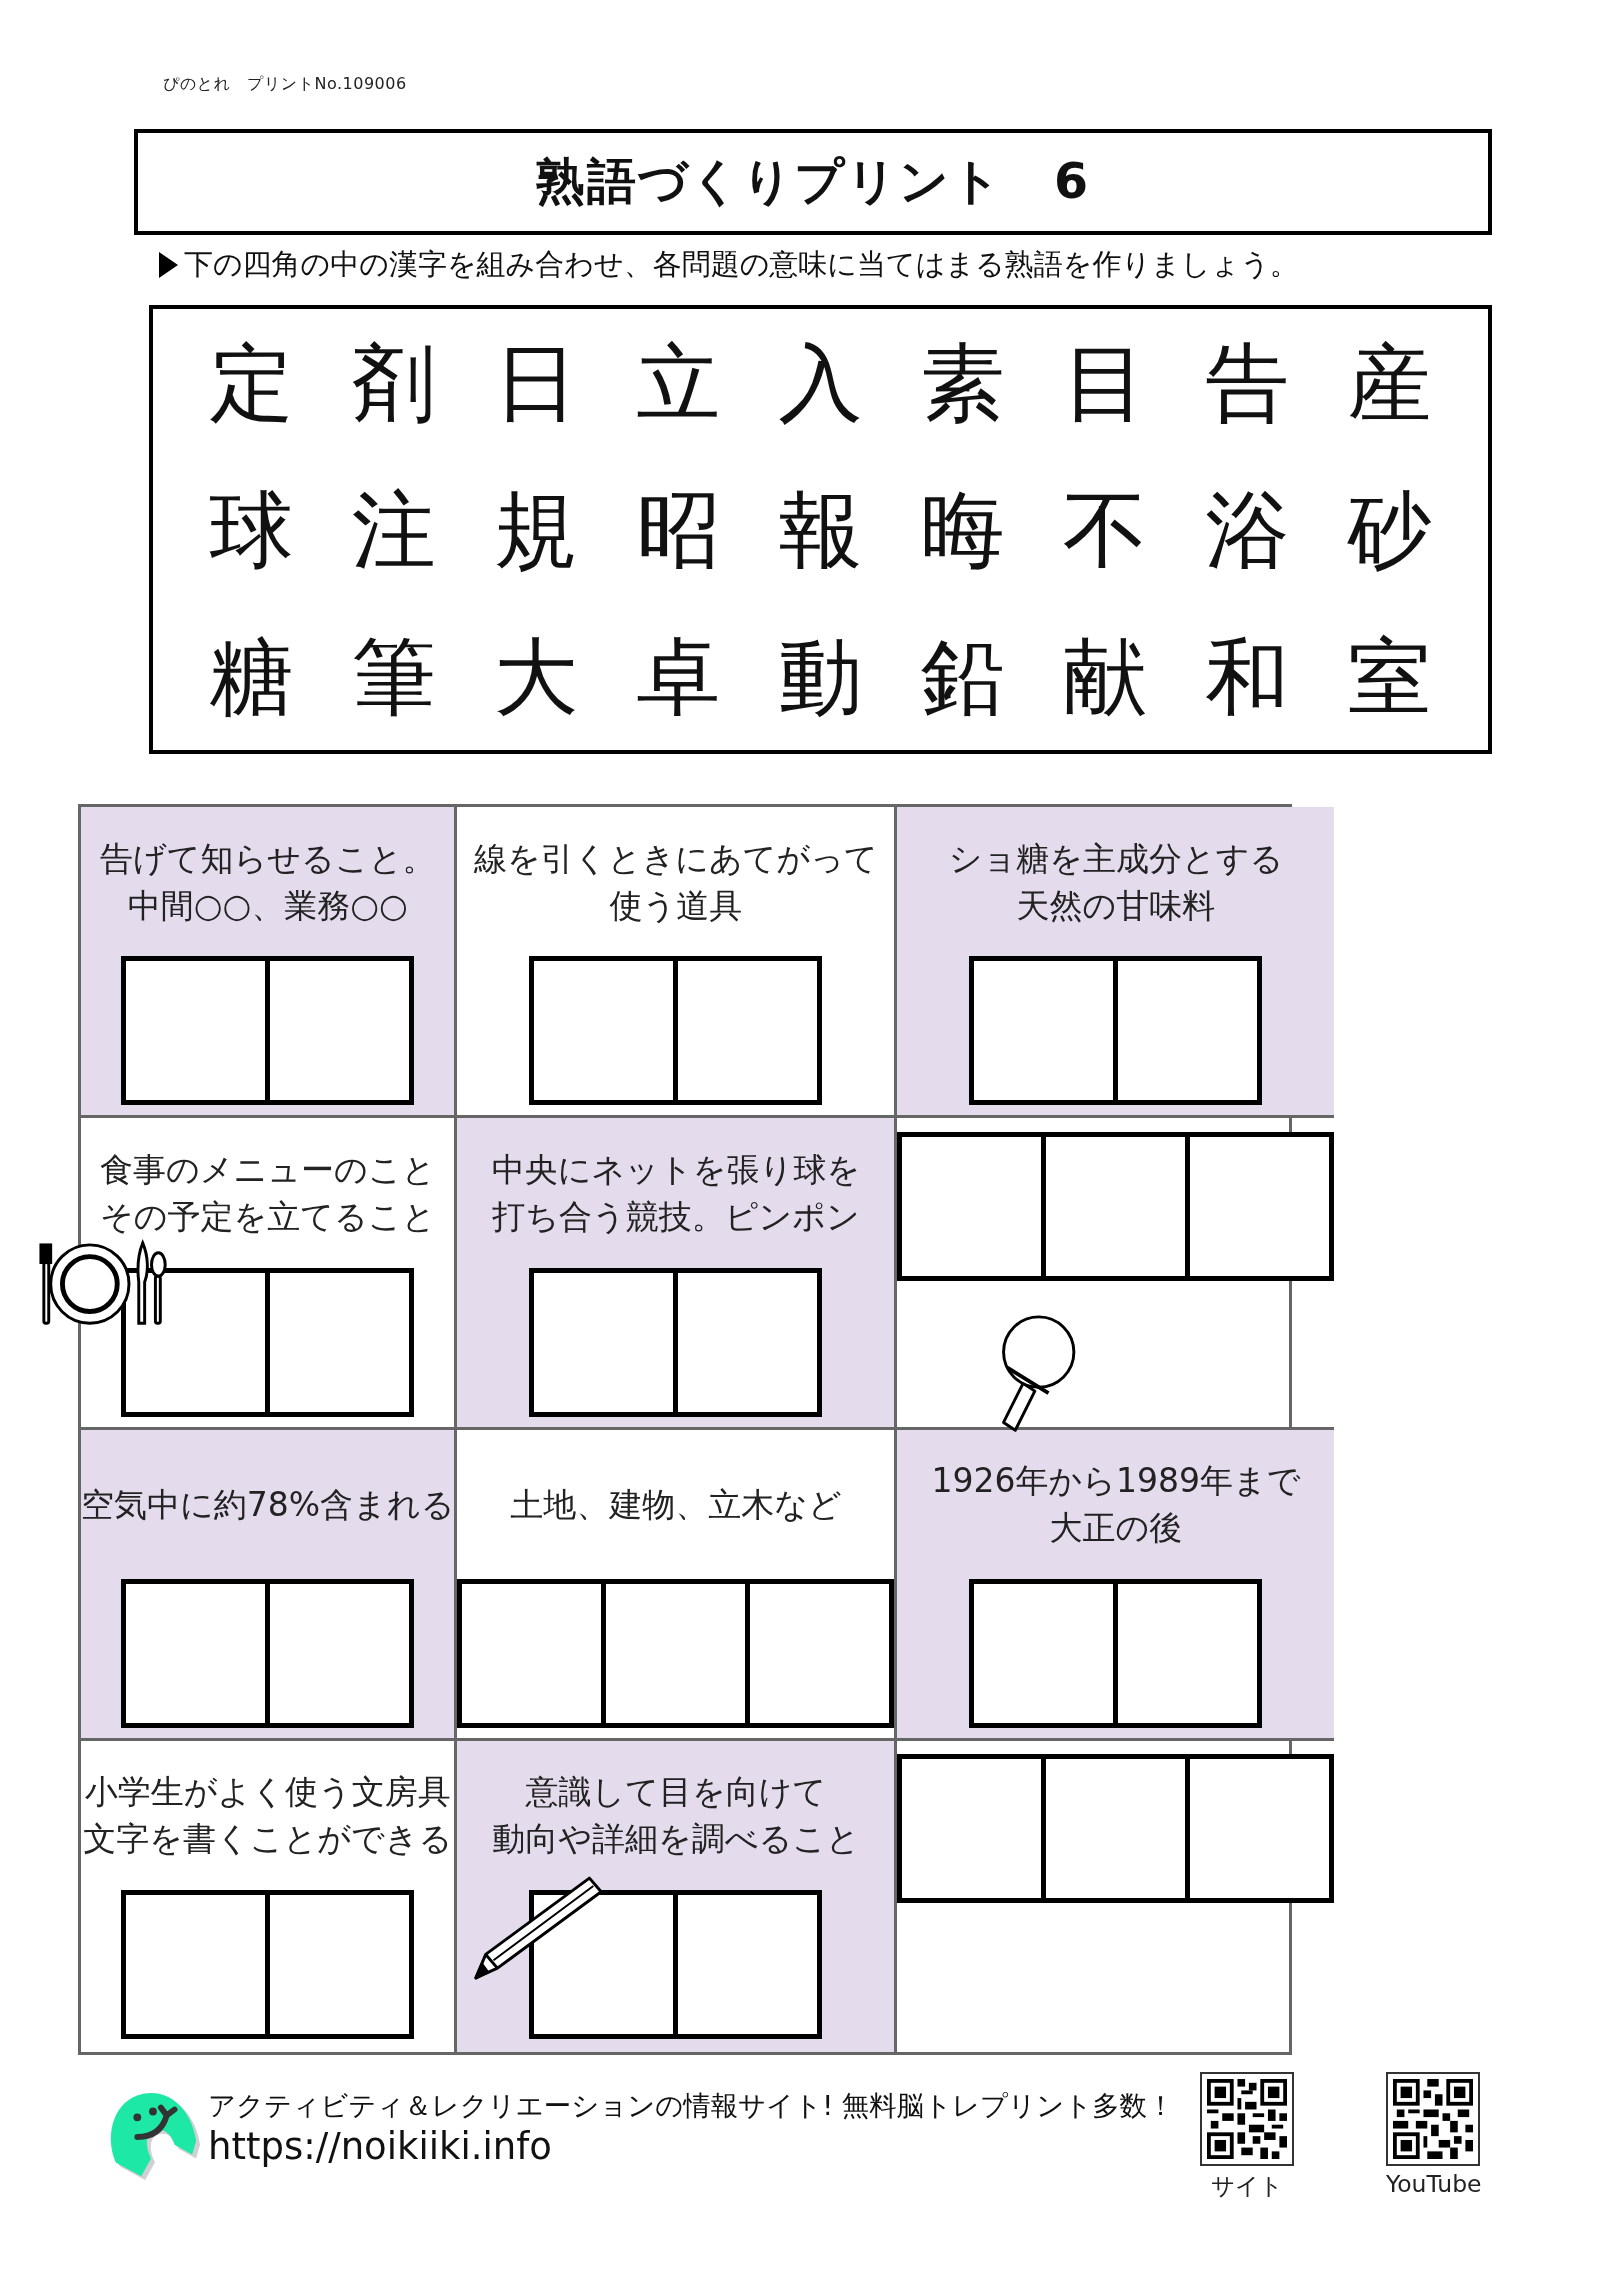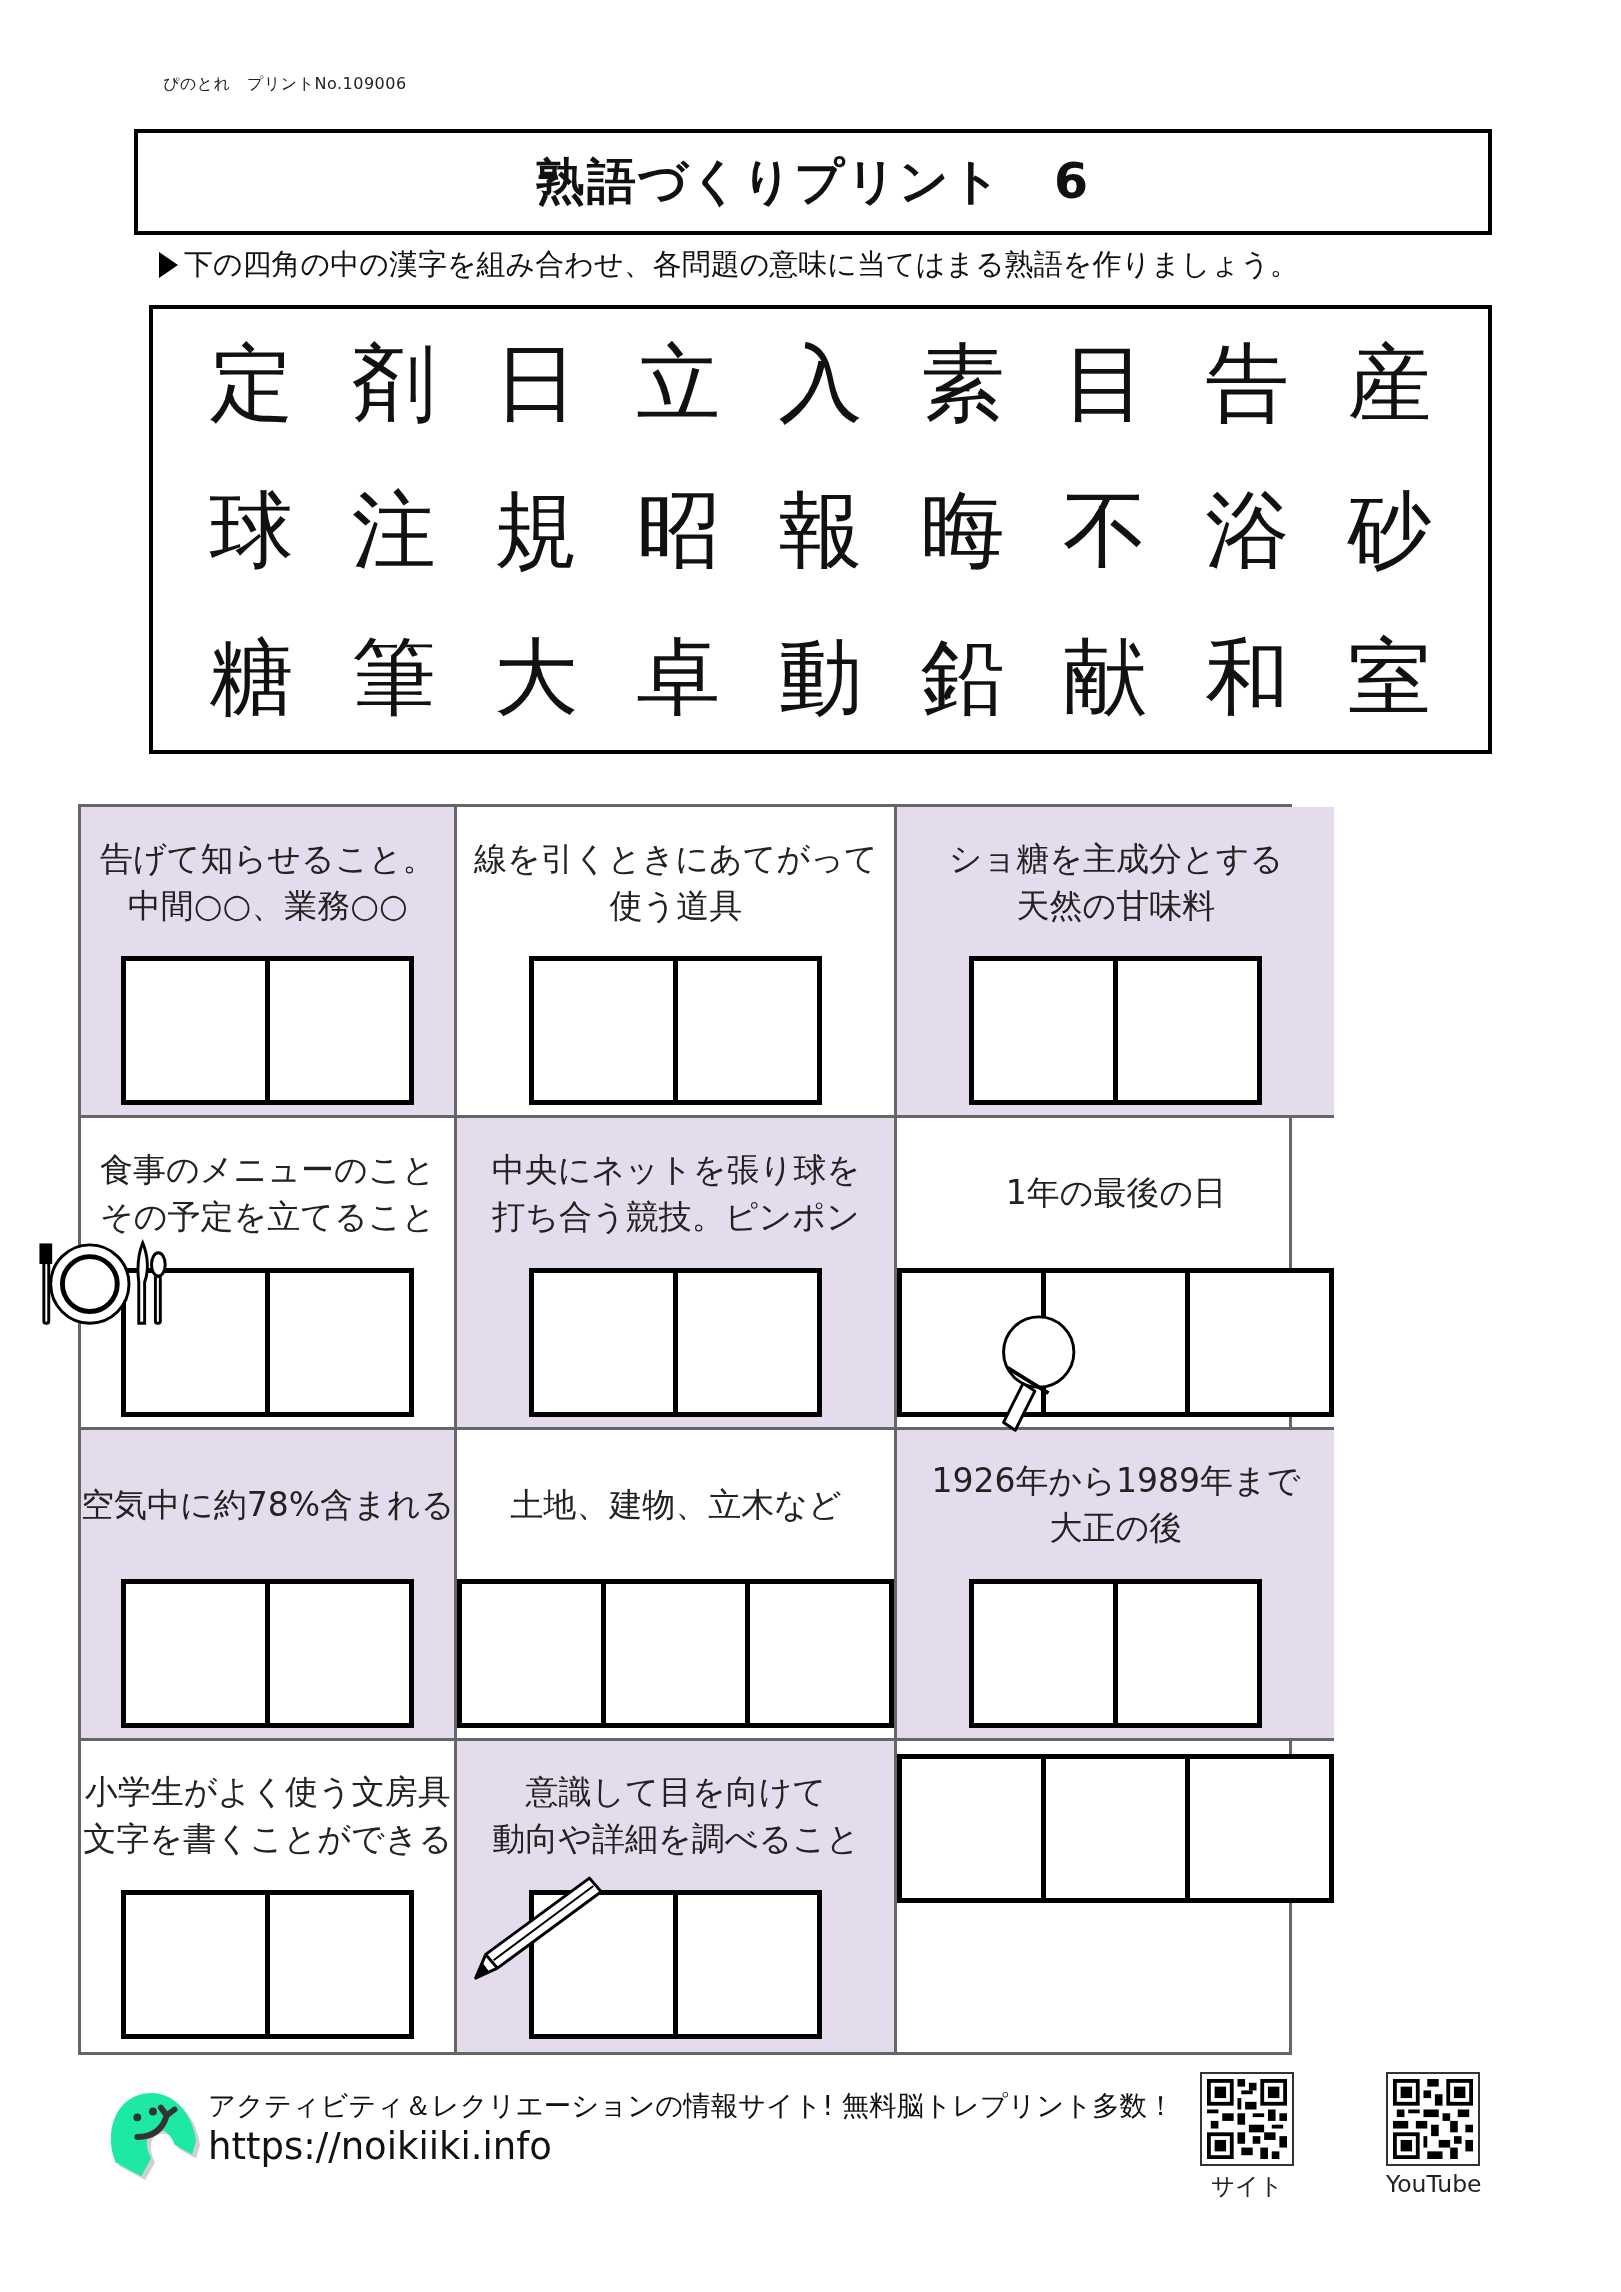--- a/index.html
+++ b/index.html
@@ -172,23 +172,20 @@
     <div class="clue">
       <span>中央にネットを張り球を</span>
       <span>打ち合う競技。ピンポン</span>
     </div>
     <div class="answer">
       <div class="sq"></div>
       <div class="sq"></div>
     </div>
   </div>
   <div class="cell c3">
-    <div class="clue">
-      <span>1年の最後の日</span>
-    </div>
     <div class="answer">
       <div class="sq"></div>
       <div class="sq"></div>
       <div class="sq"></div>
     </div>
   </div>
 
   <div class="cell shaded">
     <div class="clue">
       <span>空気中に約78%含まれる</span>

